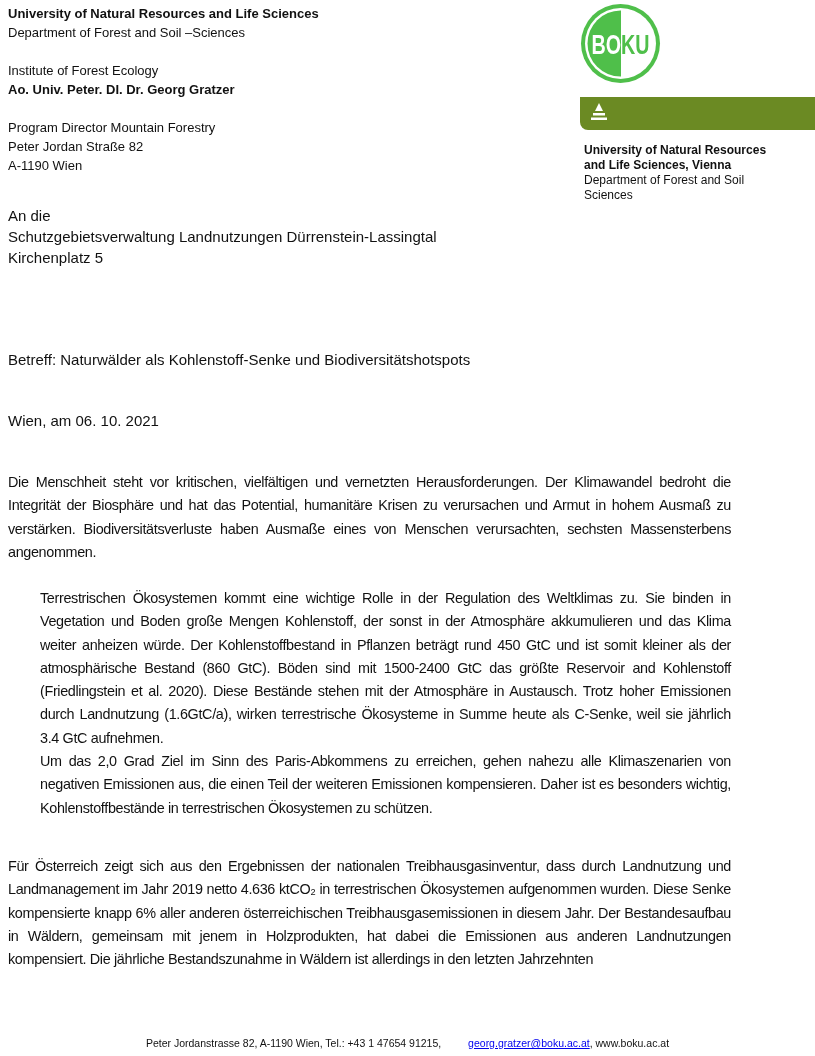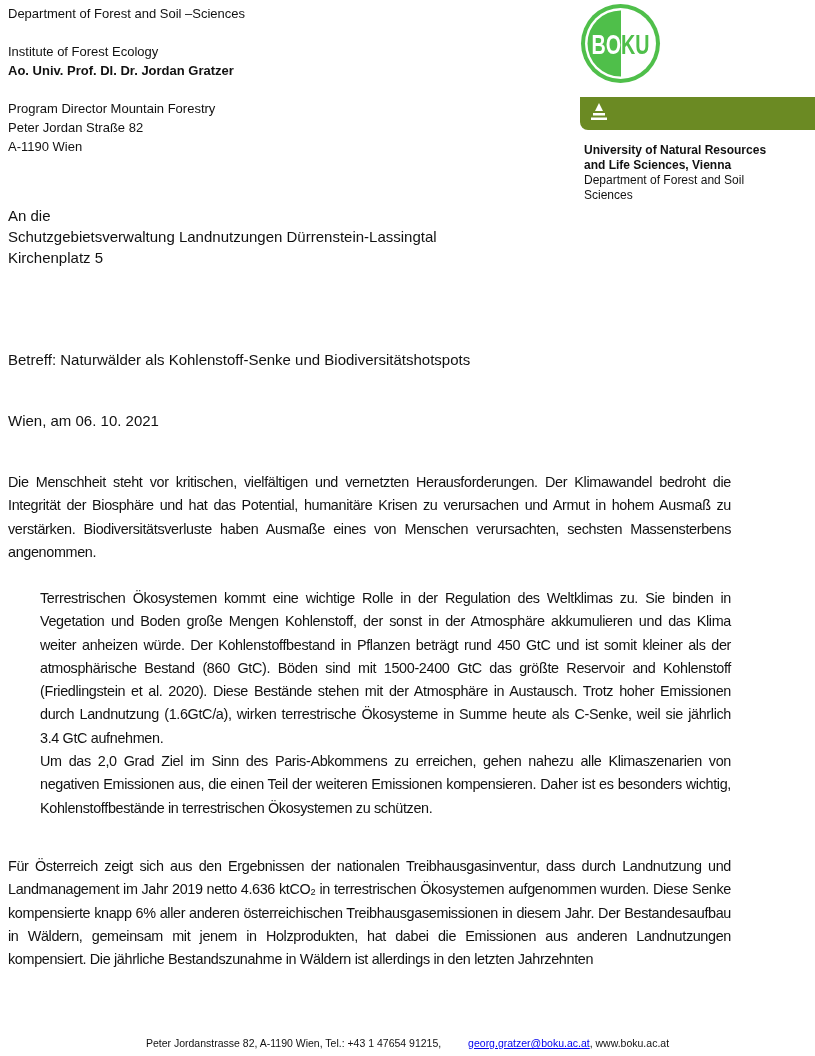--- a/index.html
+++ b/index.html
@@ -108,24 +108,25 @@
       line-height: 13px;
       color: #111;
       white-space: nowrap;
     }
     .footer a { color: #0000ee; text-decoration: underline; margin-left: 24px; }
   </style>
 </head>
 <body>
 
 <div class="sender">
+  <span class="line bold">University of Natural Resources and Life Sciences</span>
   <span class="line">Department of Forest and Soil –Sciences</span>
   <span class="gap"></span>
   <span class="line">Institute of Forest Ecology</span>
-  <span class="line bold">Ao. Univ. Prof. DI. Dr. Jordan Gratzer</span>
+  <span class="line bold">Ao. Univ. Peter. DI. Dr. Georg Gratzer</span>
   <span class="gap"></span>
   <span class="line">Program Director Mountain Forestry</span>
   <span class="line">Peter Jordan Straße 82</span>
   <span class="line">A-1190 Wien</span>
 </div>
 
 <div class="logo">
   <svg width="81" height="81" viewBox="0 0 81 81">
     <defs>
       <clipPath id="leftHalf">

